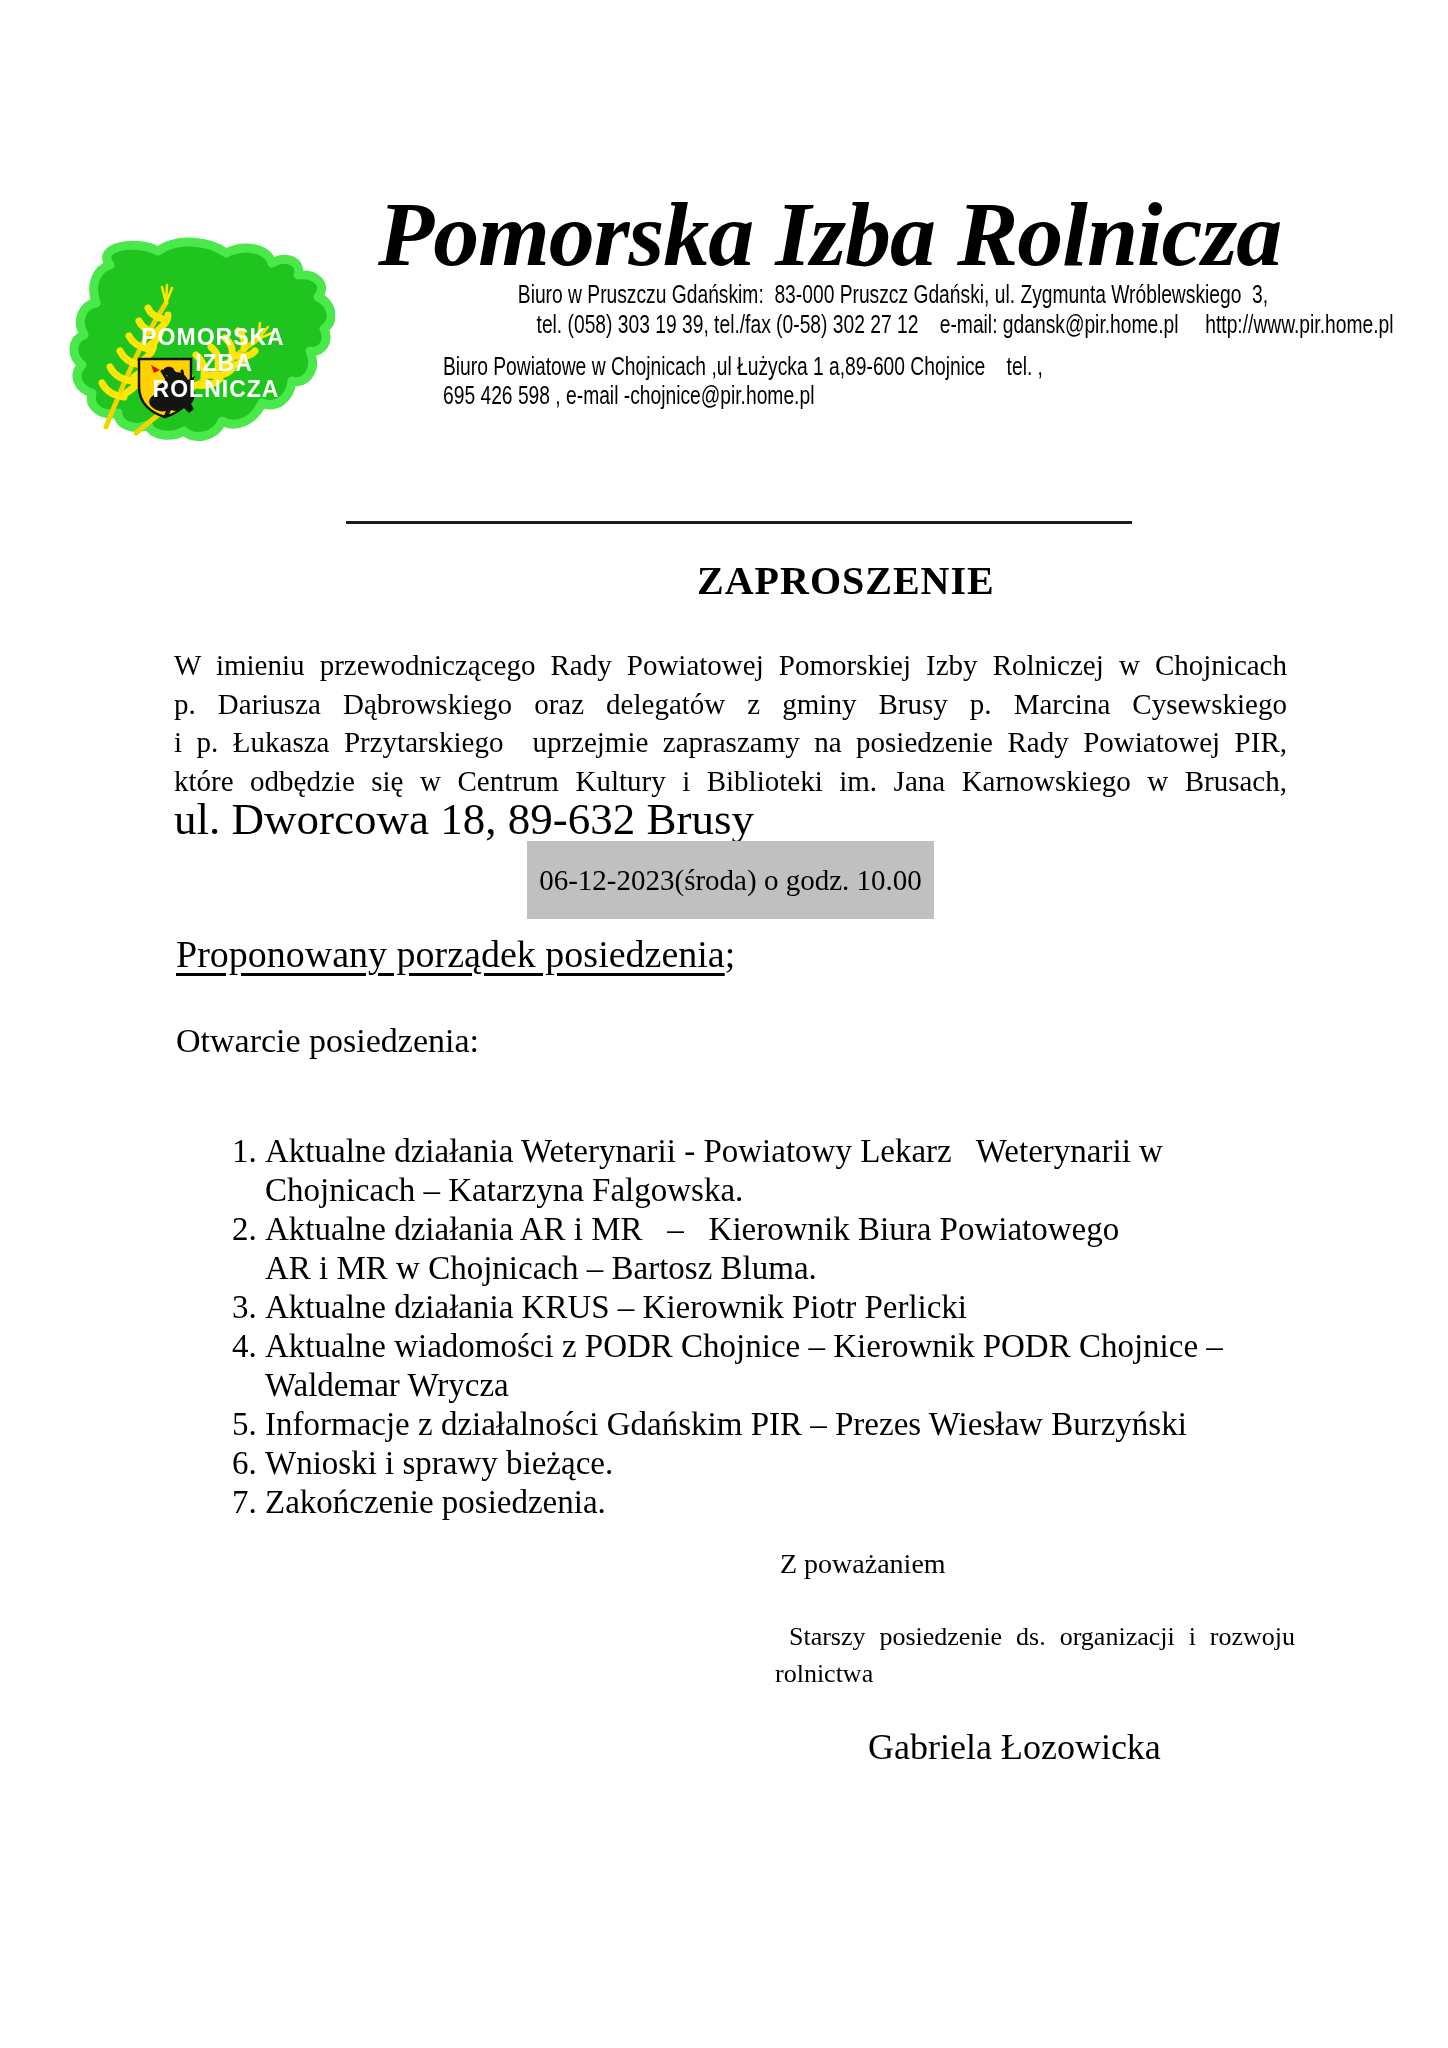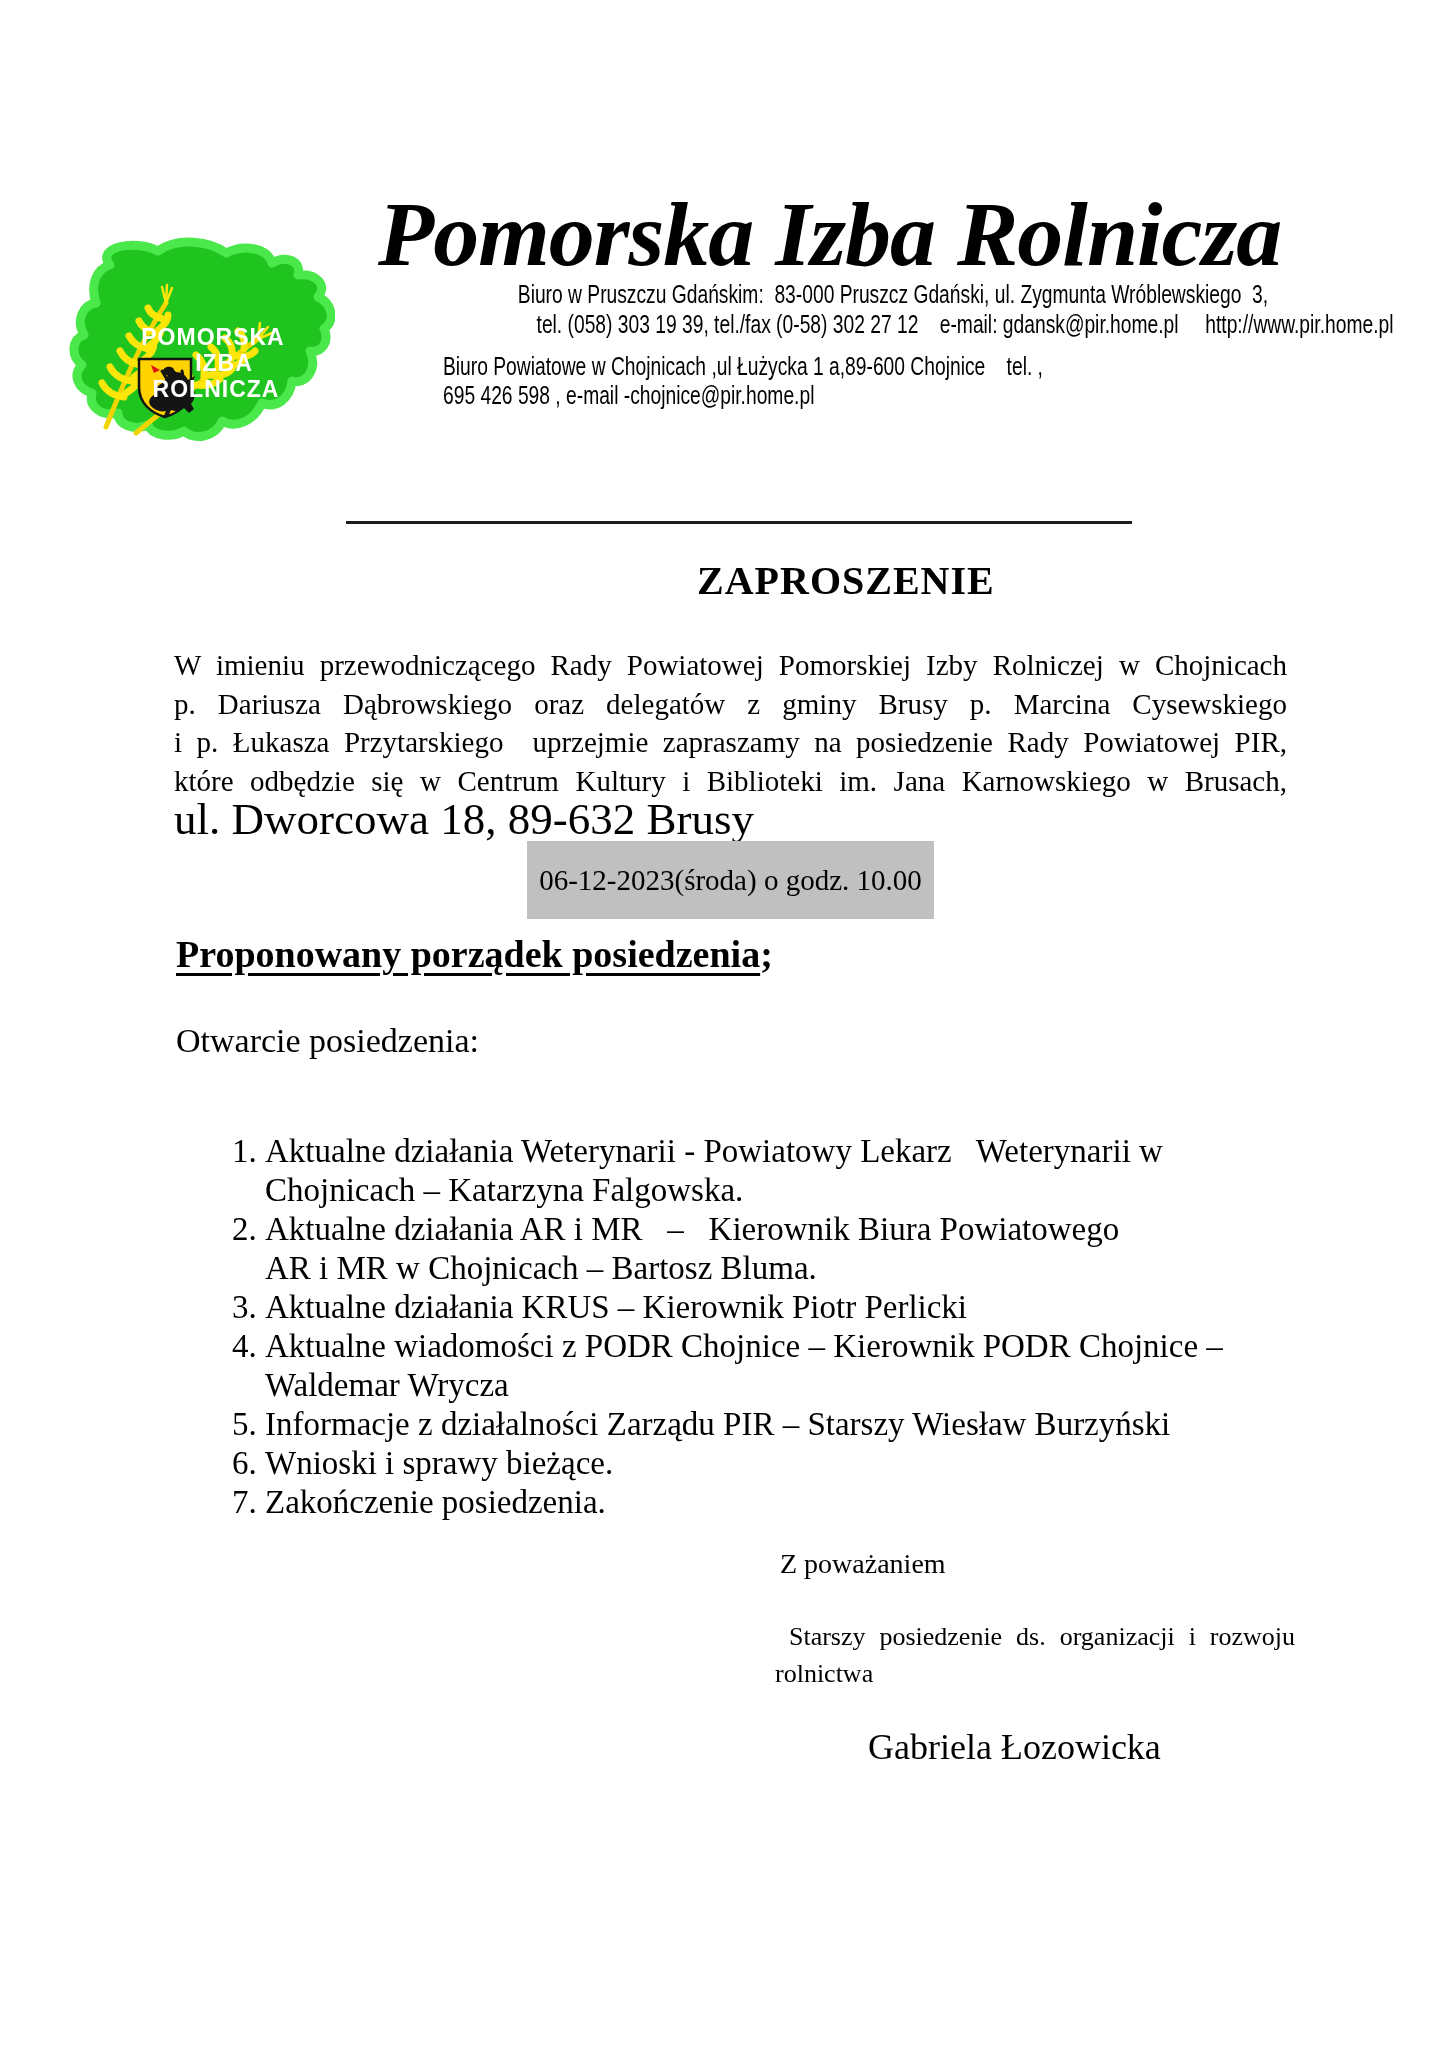--- a/index.html
+++ b/index.html
@@ -17,21 +17,21 @@
   .branch .lline{display:inline-block;transform:scaleX(0.74);transform-origin:left;white-space:pre;}
   .rule{left:346px;top:521px;width:786px;height:3px;background:#1c1c1c;}
 
   
   .zaproszenie{left:697px;top:557px;font-weight:bold;font-size:40px;letter-spacing:1px;}
   .intro{left:174px;top:646px;width:1113px;font-size:29px;line-height:38.5px;
          white-space:pre-wrap;text-align:justify;text-align-last:justify;}
   .intro-last{left:174px;top:800px;font-size:45px;line-height:38.5px;}
   .date-row{left:174px;top:841px;width:1113px;text-align:center;}
   .hl{display:inline-block;font-size:29px;line-height:46px;padding:16px 12px;}
-  .agenda-h{left:176px;top:932px;font-weight:bold;font-size:38px;}
+  .agenda-h{left:176px;top:932px;font-weight:normal;font-size:38px;}
   .agenda-h .u{text-decoration:underline;text-decoration-thickness:3px;text-underline-offset:6px;}
   .opening{left:176px;top:1022px;font-size:34px;}
   ol.agenda{left:174px;top:1132px;width:1113px;margin:0;padding:0 0 0 91px;
             font-size:33px;line-height:39px;list-style:decimal;}
   ol.agenda li{white-space:pre-wrap;}
   ol.agenda li::marker{font:inherit;}
 
   
   .closing{left:780px;top:1548px;font-size:28px;}
   .role{left:775px;top:1618px;width:520px;font-size:26px;line-height:37px;
@@ -142,21 +142,21 @@
 <div class="abs opening">Otwarcie posiedzenia:</div>
 
 <ol class="abs agenda">
   <li>Aktualne działania Weterynarii - Powiatowy Lekarz   Weterynarii w
 Chojnicach – Katarzyna Falgowska.</li>
   <li>Aktualne działania AR i MR   –   Kierownik Biura Powiatowego
 AR i MR w Chojnicach – Bartosz Bluma.</li>
   <li>Aktualne działania KRUS – Kierownik Piotr Perlicki</li>
   <li>Aktualne wiadomości z PODR Chojnice – Kierownik PODR Chojnice –
 Waldemar Wrycza</li>
-  <li>Informacje z działalności Zarządu PIR – Starszy Wiesław Burzyński</li>
+  <li>Informacje z działalności Gdańskim PIR – Prezes Wiesław Burzyński</li>
   <li>Wnioski i sprawy bieżące.</li>
   <li>Zakończenie posiedzenia.</li>
 </ol>
 
 <div class="abs closing">Z poważaniem</div>
 <div class="abs role"> Starszy posiedzenie ds. organizacji i rozwoju
 rolnictwa</div>
 <div class="abs name">Gabriela Łozowicka</div>
 
 </body></html>

